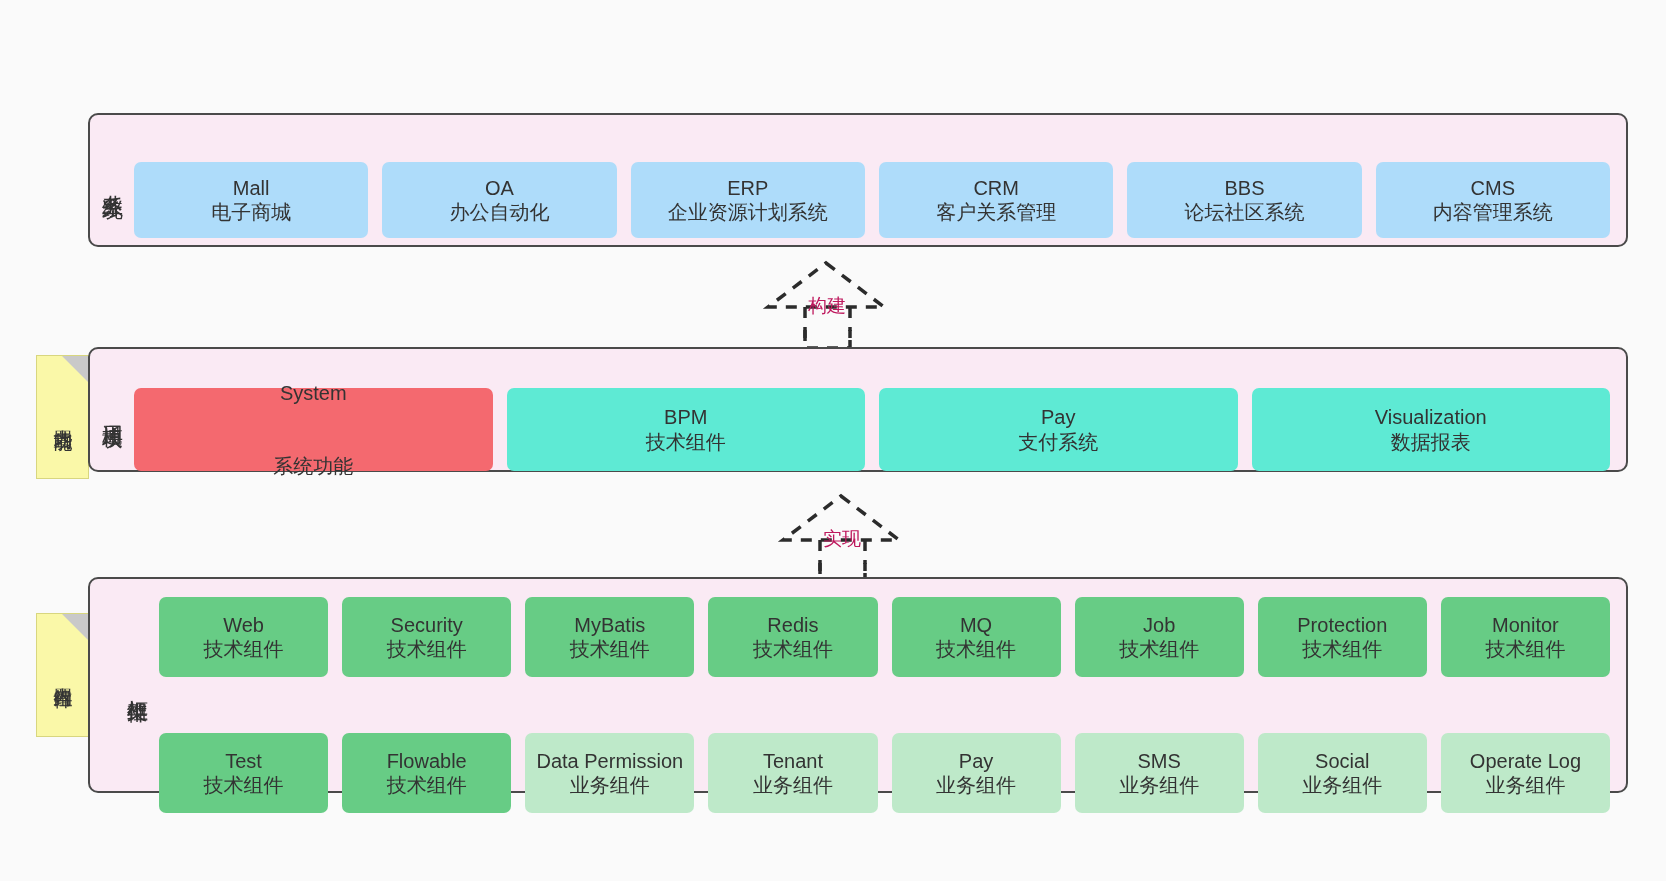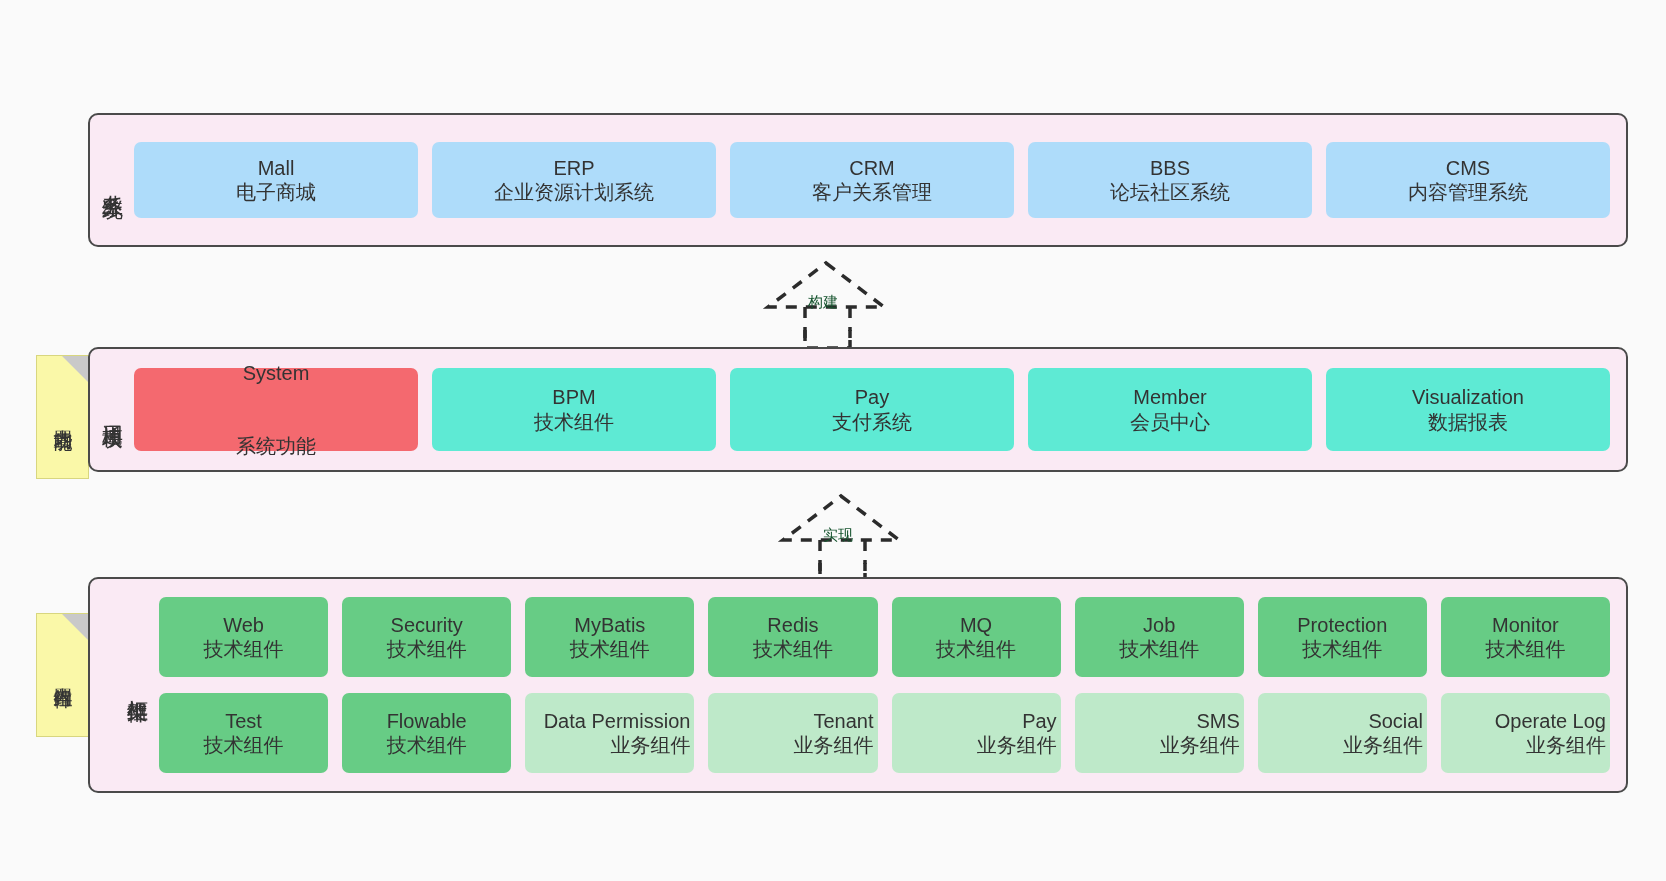--- a/index.html
+++ b/index.html
@@ -56,20 +56,21 @@
     flex-direction: column;
     justify-content: center;
     gap: 16px;
     padding: 0 16px 0 0;
   }
 
   .row {
     display: flex;
     flex-direction: row;
     gap: 14px;
+    margin-top: 40px;
   }
 
   
   .node {
     flex: 1 1 0;
     border-radius: 7px;
     display: flex;
     flex-direction: column;
     align-items: center;
     justify-content: center;
@@ -80,21 +81,21 @@
     line-height: 1.22;
     color: #333333;
   }
   .node .n-title { white-space: nowrap; }
   .node .n-sub   { white-space: normal; }
 
   .node.blue        { background: #AEDCFA; }
   .node.red         { background: #F4696F; gap: 48px; }
   .node.pink        { background: #5eead4; }
   .node.green       { background: #67CC85; }
-  .node.lightgreen  { background: #BEE9C9; align-items: flex-end; }
+  .node.lightgreen  { background: #BEE9C9; }
 
   
   .layer-top .node      { height: 76px; }
   .layer-mid .node      { height: 83px; }
   .layer-bottom .node   { height: 80px; }
 
   
   .note {
     position: absolute;
     background: #FAF8A8;
@@ -124,38 +125,42 @@
     padding-bottom: 2px;
   }
 
   
   .arrow-svg {
     position: absolute;
     overflow: visible;
   }
   .arrow-label {
     position: absolute;
-    font-size: 15px;
-    color: #14532d;
+    font-size: 19px;
+    color: #be185d;
     background: transparent;
     white-space: nowrap;
   }
 </style>
 </head>
 <body>
 
 <div class="canvas">
 
   <div class="layer layer-top" style="left:88px; top:113px; width:1540px; height:134px;">
     <div class="layer-label">业务系统</div>
     <div class="layer-body">
       <div class="row">
         <div class="node blue">
           <span class="n-title">Mall</span>
           <span class="n-sub">电子商城</span>
+        </div>
+        <div class="node blue">
+          <span class="n-title">OA</span>
+          <span class="n-sub">办公自动化</span>
         </div>
         <div class="node blue">
           <span class="n-title">ERP</span>
           <span class="n-sub">企业资源计划系统</span>
         </div>
         <div class="node blue">
           <span class="n-title">CRM</span>
           <span class="n-sub">客户关系管理</span>
         </div>
         <div class="node blue">
@@ -194,24 +199,20 @@
           <span class="n-title">System</span>
           <span class="n-sub">系统功能</span>
         </div>
         <div class="node pink">
           <span class="n-title">BPM</span>
           <span class="n-sub">技术组件</span>
         </div>
         <div class="node pink">
           <span class="n-title">Pay</span>
           <span class="n-sub">支付系统</span>
-        </div>
-        <div class="node pink">
-          <span class="n-title">Member</span>
-          <span class="n-sub">会员中心</span>
         </div>
         <div class="node pink">
           <span class="n-title">Visualization</span>
           <span class="n-sub">数据报表</span>
         </div>
       </div>
     </div>
   </div>
 
   <svg class="arrow-svg" style="left:765px; top:488px; width:170px; height:95px;" viewBox="0 0 170 95">

